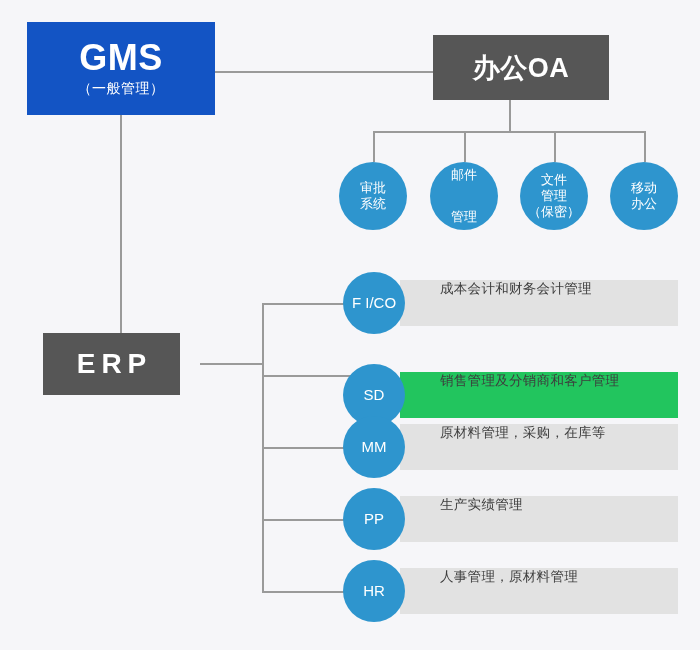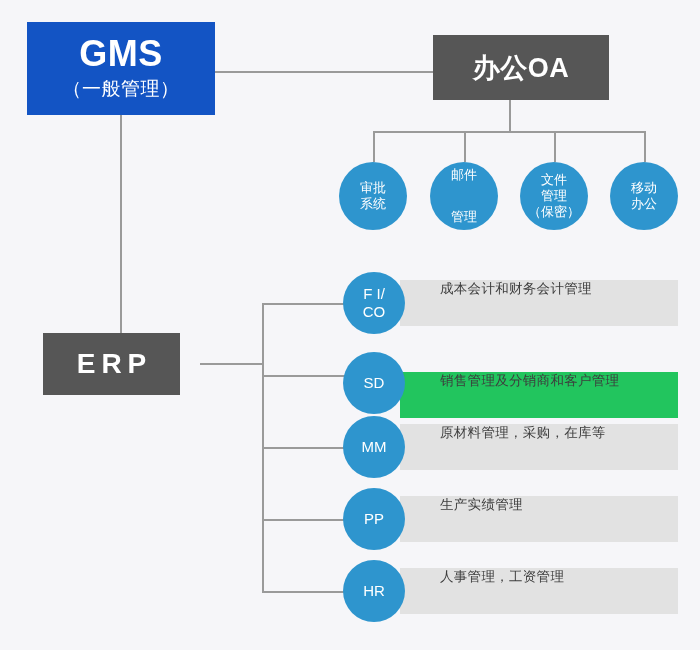--- a/index.html
+++ b/index.html
@@ -48,21 +48,21 @@
     height: 93px;
     background: #1354c4;
   }
   #gms-box .main-label {
     font-size: 36px;
     font-weight: bold;
     line-height: 1.05;
     letter-spacing: 0.5px;
   }
   #gms-box .sub-label {
-    font-size: 19px;
+    font-size: 14px;
     margin-top: 4px;
     font-weight: normal;
     letter-spacing: 0.5px;
   }
   #oa-box {
     left: 426px;
     top: 35px;
     width: 176px;
     height: 65px;
     background: #565656;
@@ -123,21 +123,20 @@
   }
   .erp-circle {
     position: absolute;
     left: 336px;
     width: 62px;
     height: 62px;
     border-radius: 50%;
     background: #2e95ce;
     color: #ffffff;
     display: flex;
-    flex-direction: column;
     align-items: center;
     justify-content: center;
     font-size: 15px;
     line-height: 1.2;
     text-align: center;
     box-sizing: border-box;
   }
 </style>
 </head>
 <body>
@@ -207,21 +206,21 @@
         </div>
         <div class="erp-circle" style="top: 272px; background: rgb(46, 149, 206);">
           <div>F I/</div>
           <div>CO</div>
         </div>
       </div>
       <div class="erp-row">
         <div class="erp-bar" style="top: 372px; background: #22c55e;">
           <div class="desc">销售管理及分销商和客户管理</div>
         </div>
-        <div class="erp-circle" style="top: 352px; background: rgb(46, 149, 206);">
+        <div class="erp-circle" style="top: 364px; background: rgb(46, 149, 206);">
           <div>SD</div>
         </div>
       </div>
       <div class="erp-row">
         <div class="erp-bar" style="top: 424px; background: rgb(226, 226, 226);">
           <div class="desc">原材料管理，采购，在库等</div>
         </div>
         <div class="erp-circle" style="top: 416px; background: rgb(46, 149, 206);">
           <div>MM</div>
         </div>
@@ -229,21 +228,21 @@
       <div class="erp-row">
         <div class="erp-bar" style="top: 496px; background: rgb(226, 226, 226);">
           <div class="desc">生产实绩管理</div>
         </div>
         <div class="erp-circle" style="top: 488px; background: rgb(46, 149, 206);">
           <div>PP</div>
         </div>
       </div>
       <div class="erp-row">
         <div class="erp-bar" style="top: 568px; background: rgb(226, 226, 226);">
-          <div class="desc">人事管理，工资管理</div>
+          <div class="desc">人事管理，原材料管理</div>
         </div>
         <div class="erp-circle" style="top: 560px; background: rgb(46, 149, 206);">
           <div>HR</div>
         </div>
       </div>
     </div>
 
 </div>
 
 </body></html>

